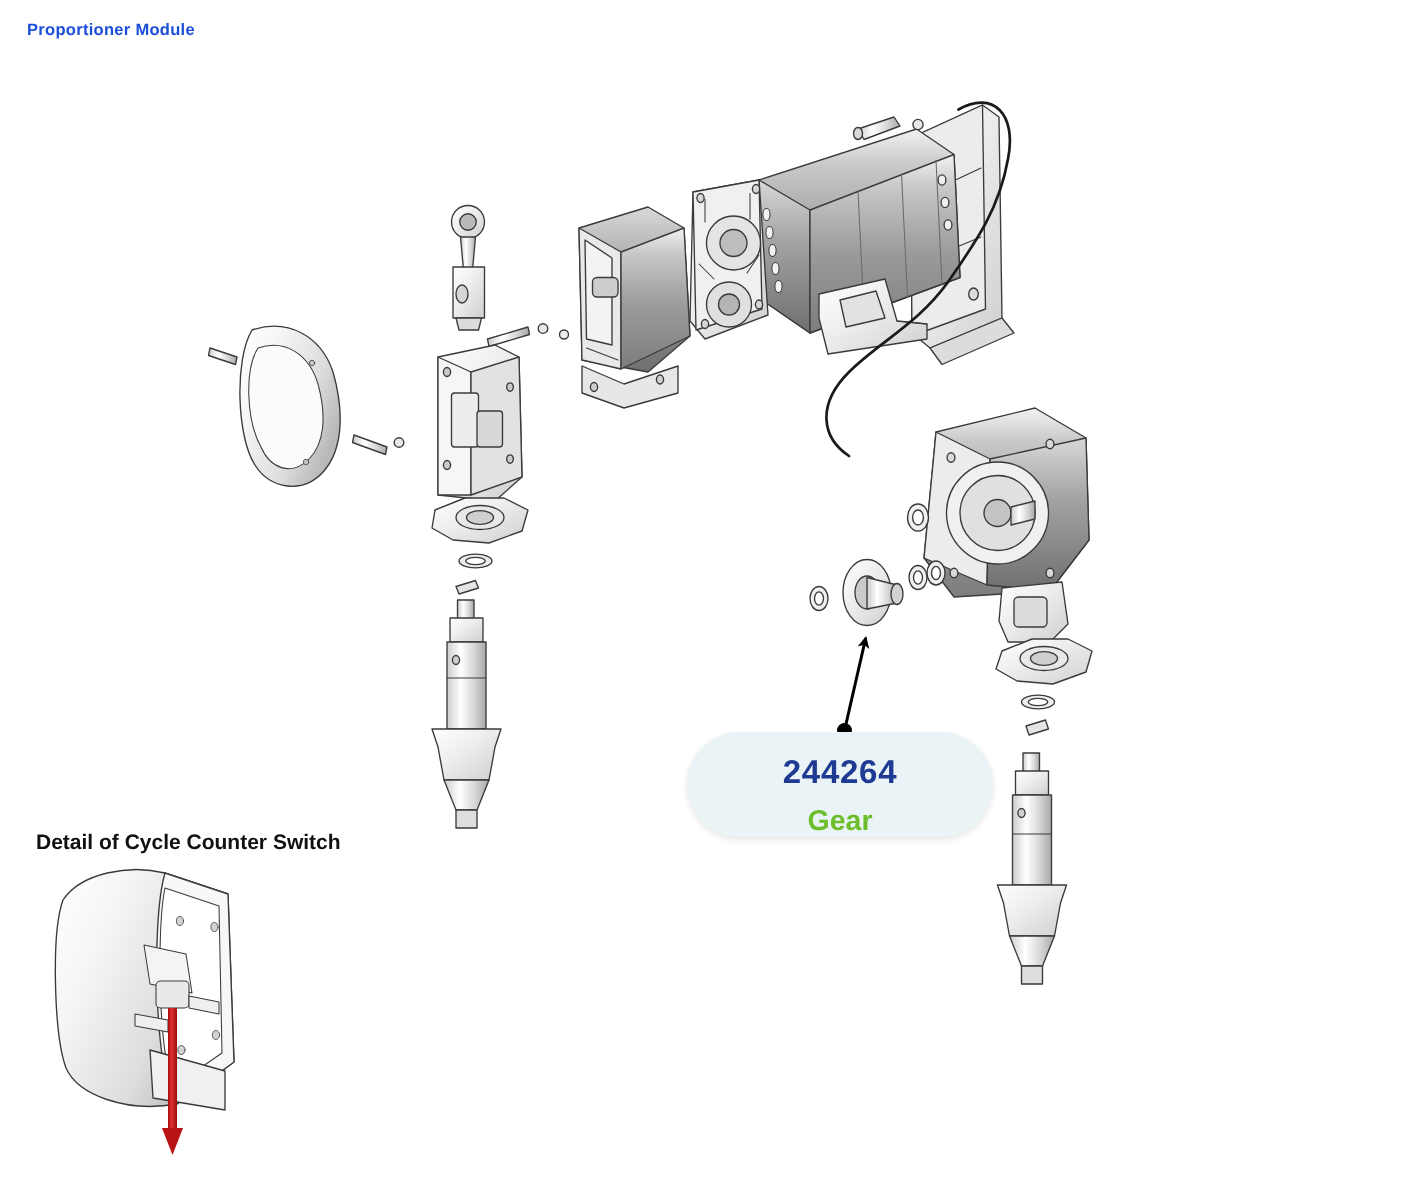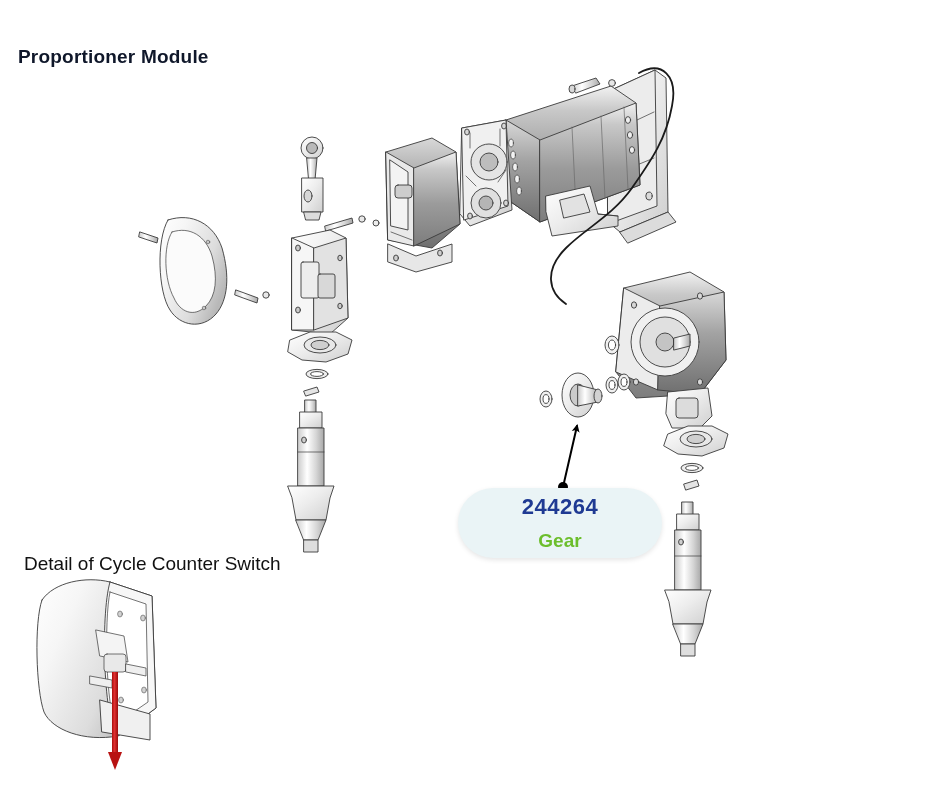--- a/index.html
+++ b/index.html
@@ -12,33 +12,32 @@
     height: 788px;
     position: relative;
     overflow: hidden;
     font-family: "Liberation Sans", sans-serif;
     color: #111111;
   }
   #page-title {
     position: absolute;
     left: 18px;
     top: 14px;
-    font-size: 19px;
+    font-size: 11px;
     font-weight: bold;
     letter-spacing: 0.2px;
-    color: #0f172a;
+    color: #1d4ed8;
     white-space: nowrap;
-    margin-top: 32px;
   }
   #detail-caption {
     position: absolute;
     left: 24px;
     top: 553px;
-    font-size: 19px;
-    font-weight: normal;
+    font-size: 14px;
+    font-weight: bold;
     color: #111111;
     white-space: nowrap;
   }
   #diagram-canvas {
     position: absolute;
     left: 0;
     top: 0;
     width: 940px;
     height: 788px;
   }
@@ -47,21 +46,21 @@
     left: 458px;
     top: 488px;
     width: 204px;
     height: 70px;
     border-radius: 35px;
     background: #eaf4f6;
     box-shadow: 0 2px 5px rgba(0,0,0,0.10);
     display: flex;
     flex-direction: column;
     align-items: center;
-    justify-content: center;
+    justify-content: flex-end;
     line-height: 1.05;
   }
   .callout-number {
     font-size: 22px;
     font-weight: bold;
     color: #1f3a93;
     letter-spacing: 0.5px;
   }
   .callout-label {
     font-size: 19px;

